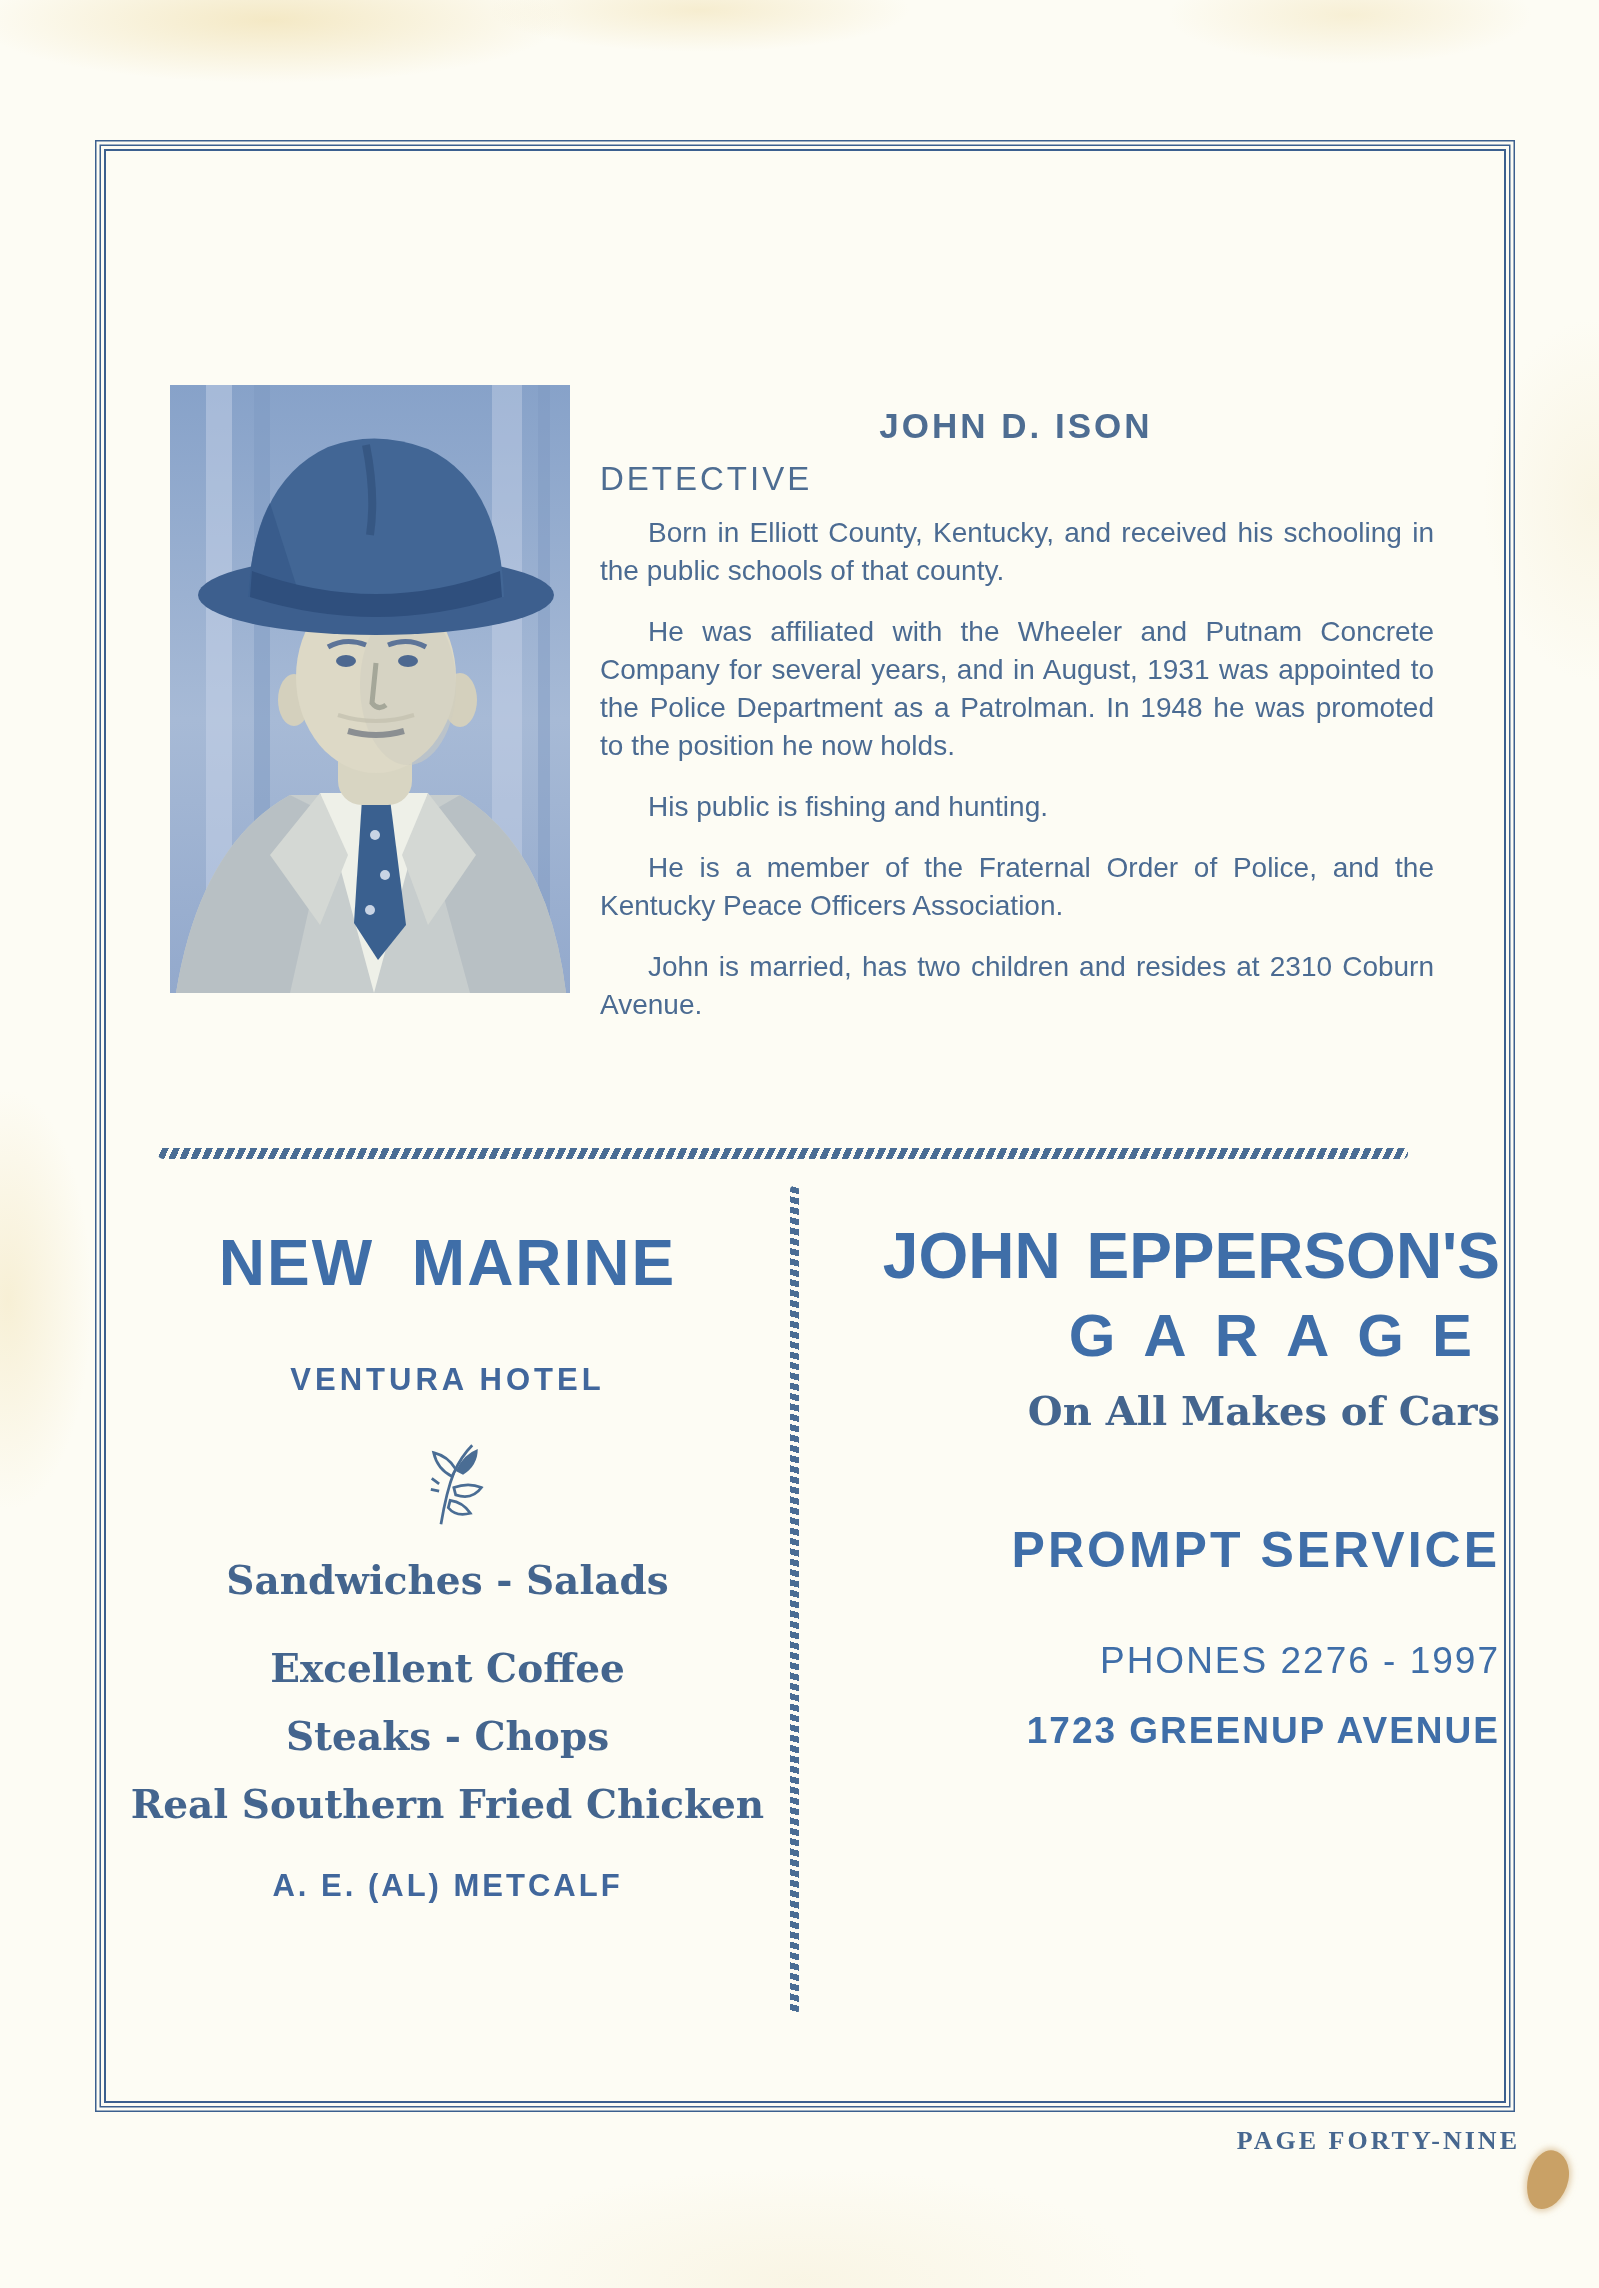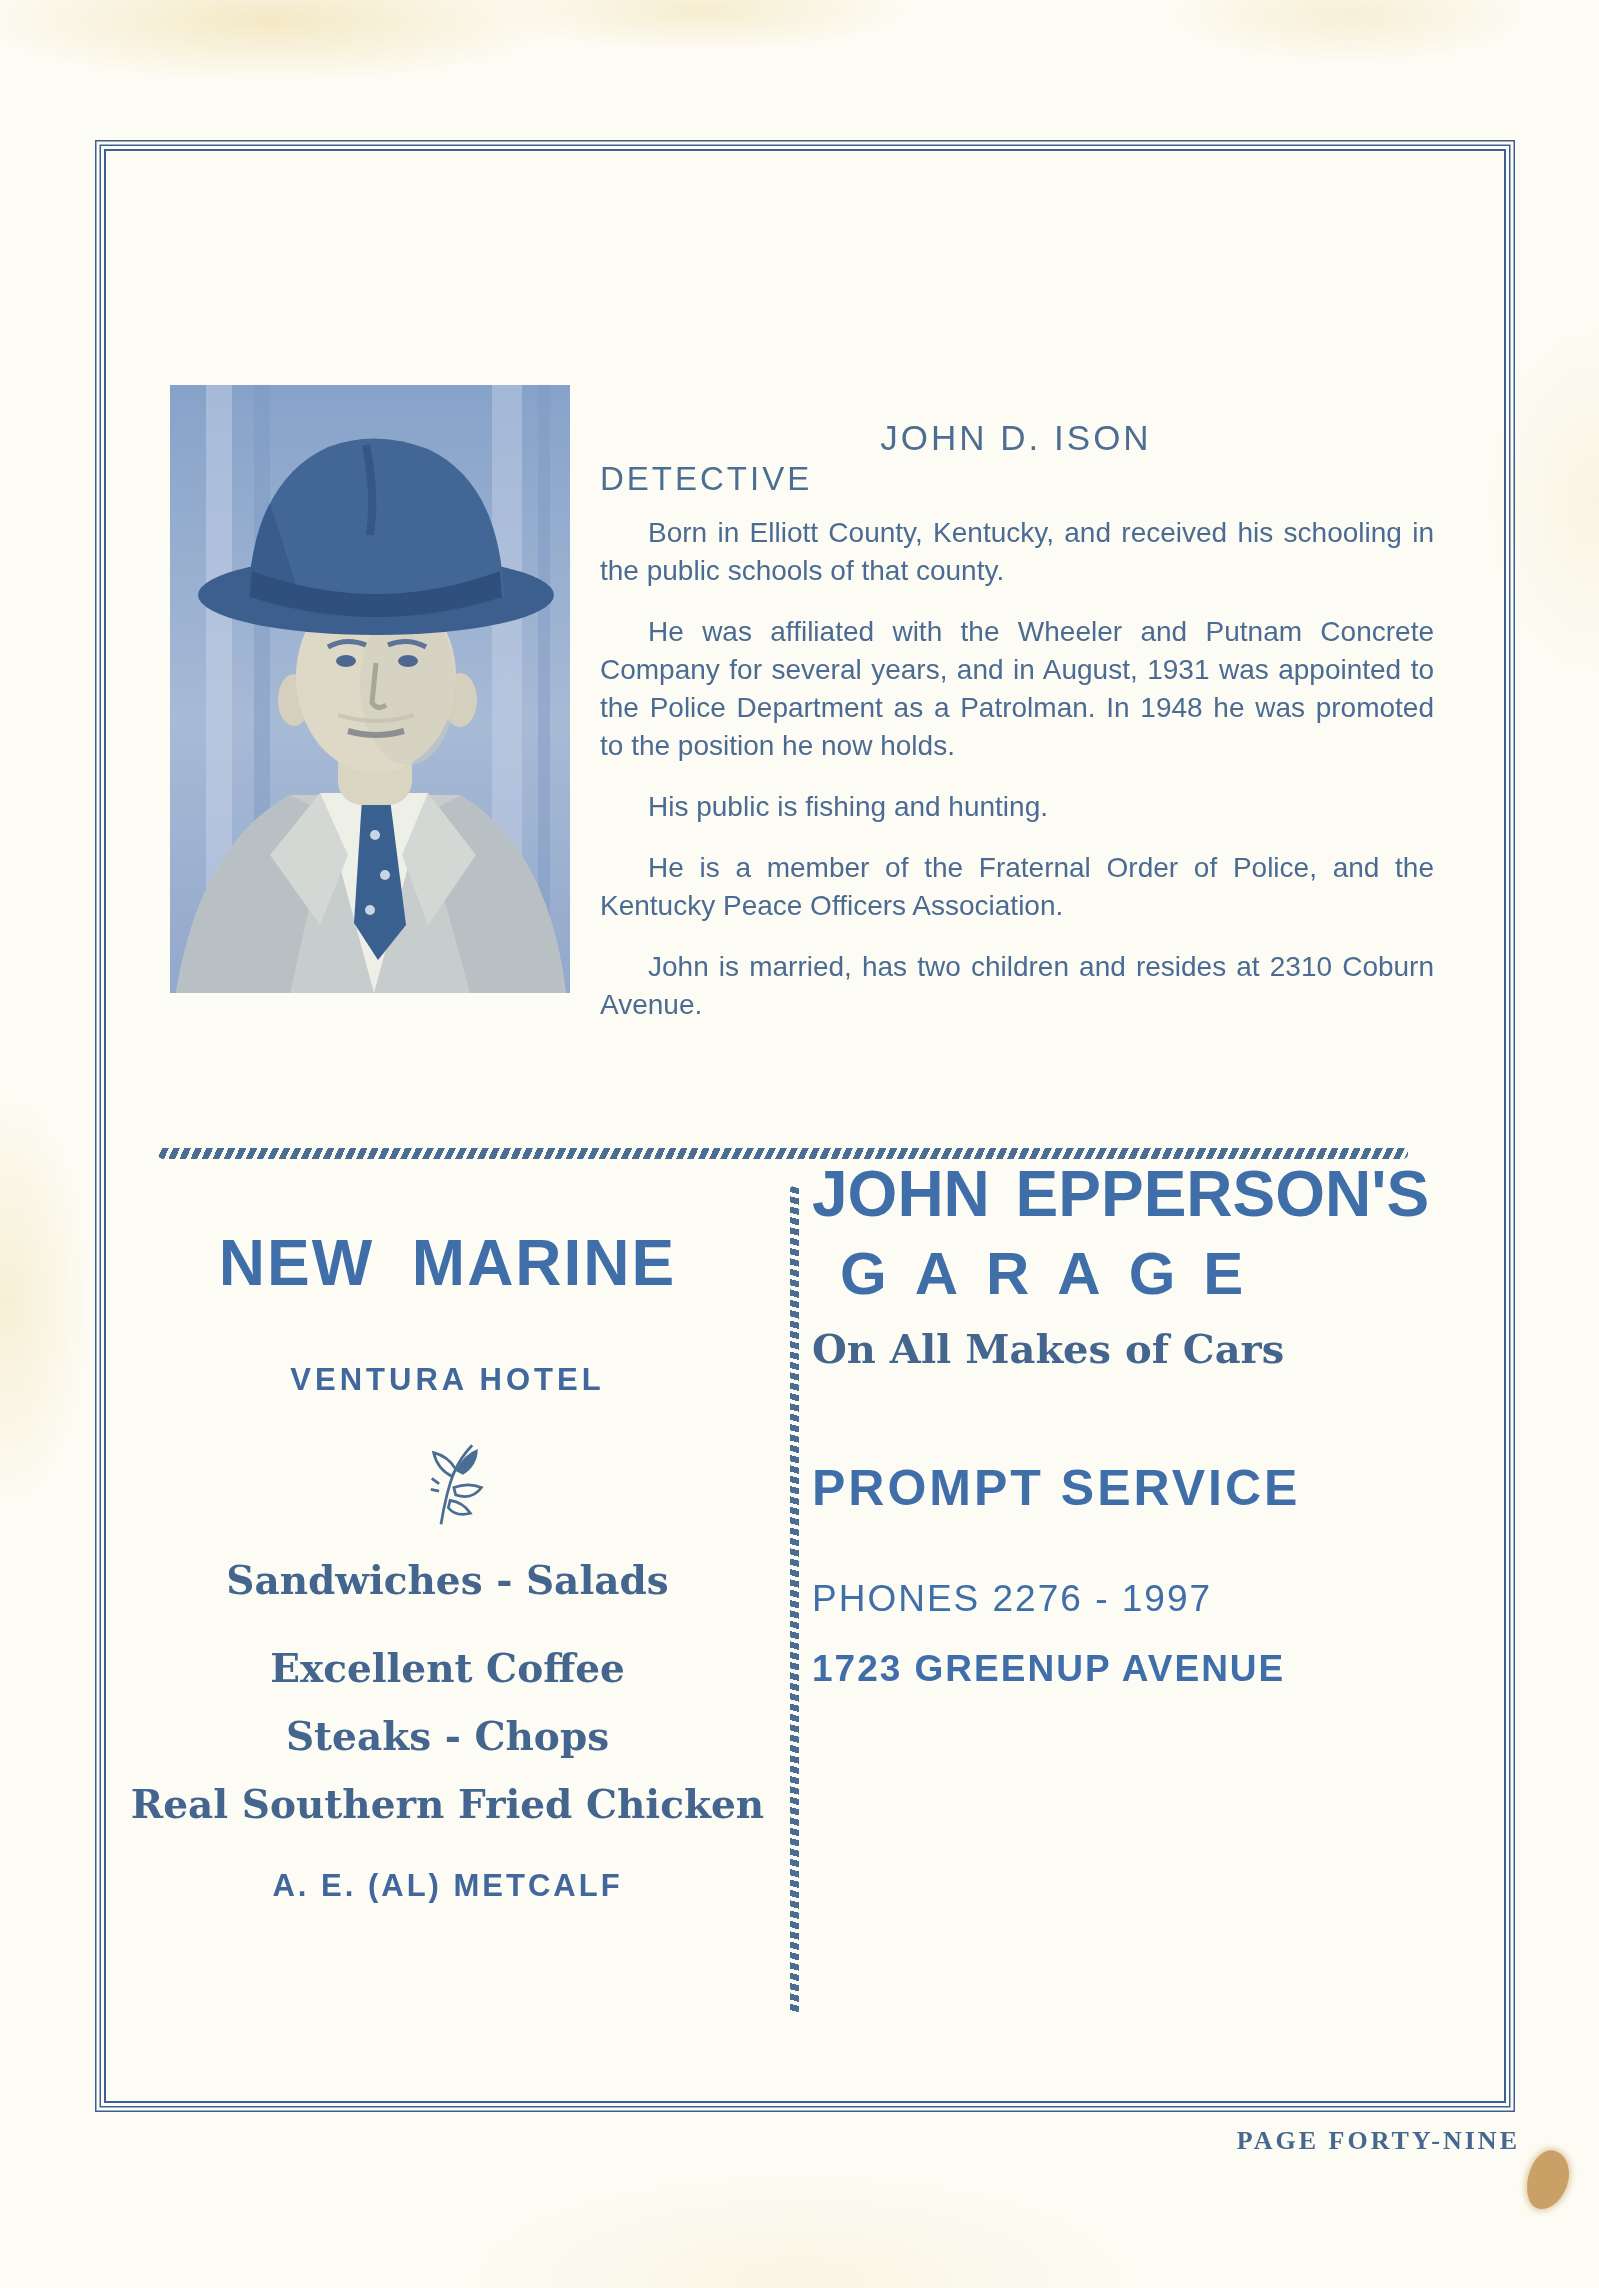--- a/index.html
+++ b/index.html
@@ -27,21 +27,21 @@
       0 0 0 4.5px #3c608f,
       0 0 0 7.5px #fdfcf4,
       0 0 0 9px #3c608f;
   }
   .abs{position:absolute;}
   
   .photo{left:170px;top:385px;width:400px;height:608px;}
   .profile-name{
     left:600px;top:406px;width:832px;
     text-align:center;font-size:35px;letter-spacing:3px;
-    color:#4e6d92;font-weight:400;margin-top:12px;
+    color:#4e6d92;font-weight:700;
   }
   .profile-title{
     left:600px;top:460px;width:832px;
     text-align:left;font-size:33px;letter-spacing:3px;
     color:#4e6d92;font-weight:400;
   }
   .bio{
     left:600px;top:514px;width:834px;
     font-size:28px;line-height:38px;color:#4b6b92;
   }
@@ -58,21 +58,21 @@
     border-radius:5px;
   }
   .rope-v{
     left:790px;top:1186px;width:9px;height:828px;
     background-image:repeating-linear-gradient(15deg,
       rgba(0,0,0,0) 0 4px, #4a6d94 4px 10px);
     border-radius:4px;
   }
   
   .ad-left{left:115px;top:1186px;width:665px;text-align:center;}
-  .ad-right{left:812px;top:1124px;width:688px;text-align:left;}
+  .ad-right{left:812px;top:1186px;width:688px;text-align:right;}
   .ad-title{
     font-weight:700;color:#3f6ea8;
     font-size:64px;line-height:78px;letter-spacing:2px;word-spacing:18px;
     margin-top:38px;
   }
   .ad-title-right{
     font-weight:700;color:#3f6ea8;
     font-size:64px;line-height:80px;letter-spacing:0px;word-spacing:8px;
     margin-top:30px;
   }

